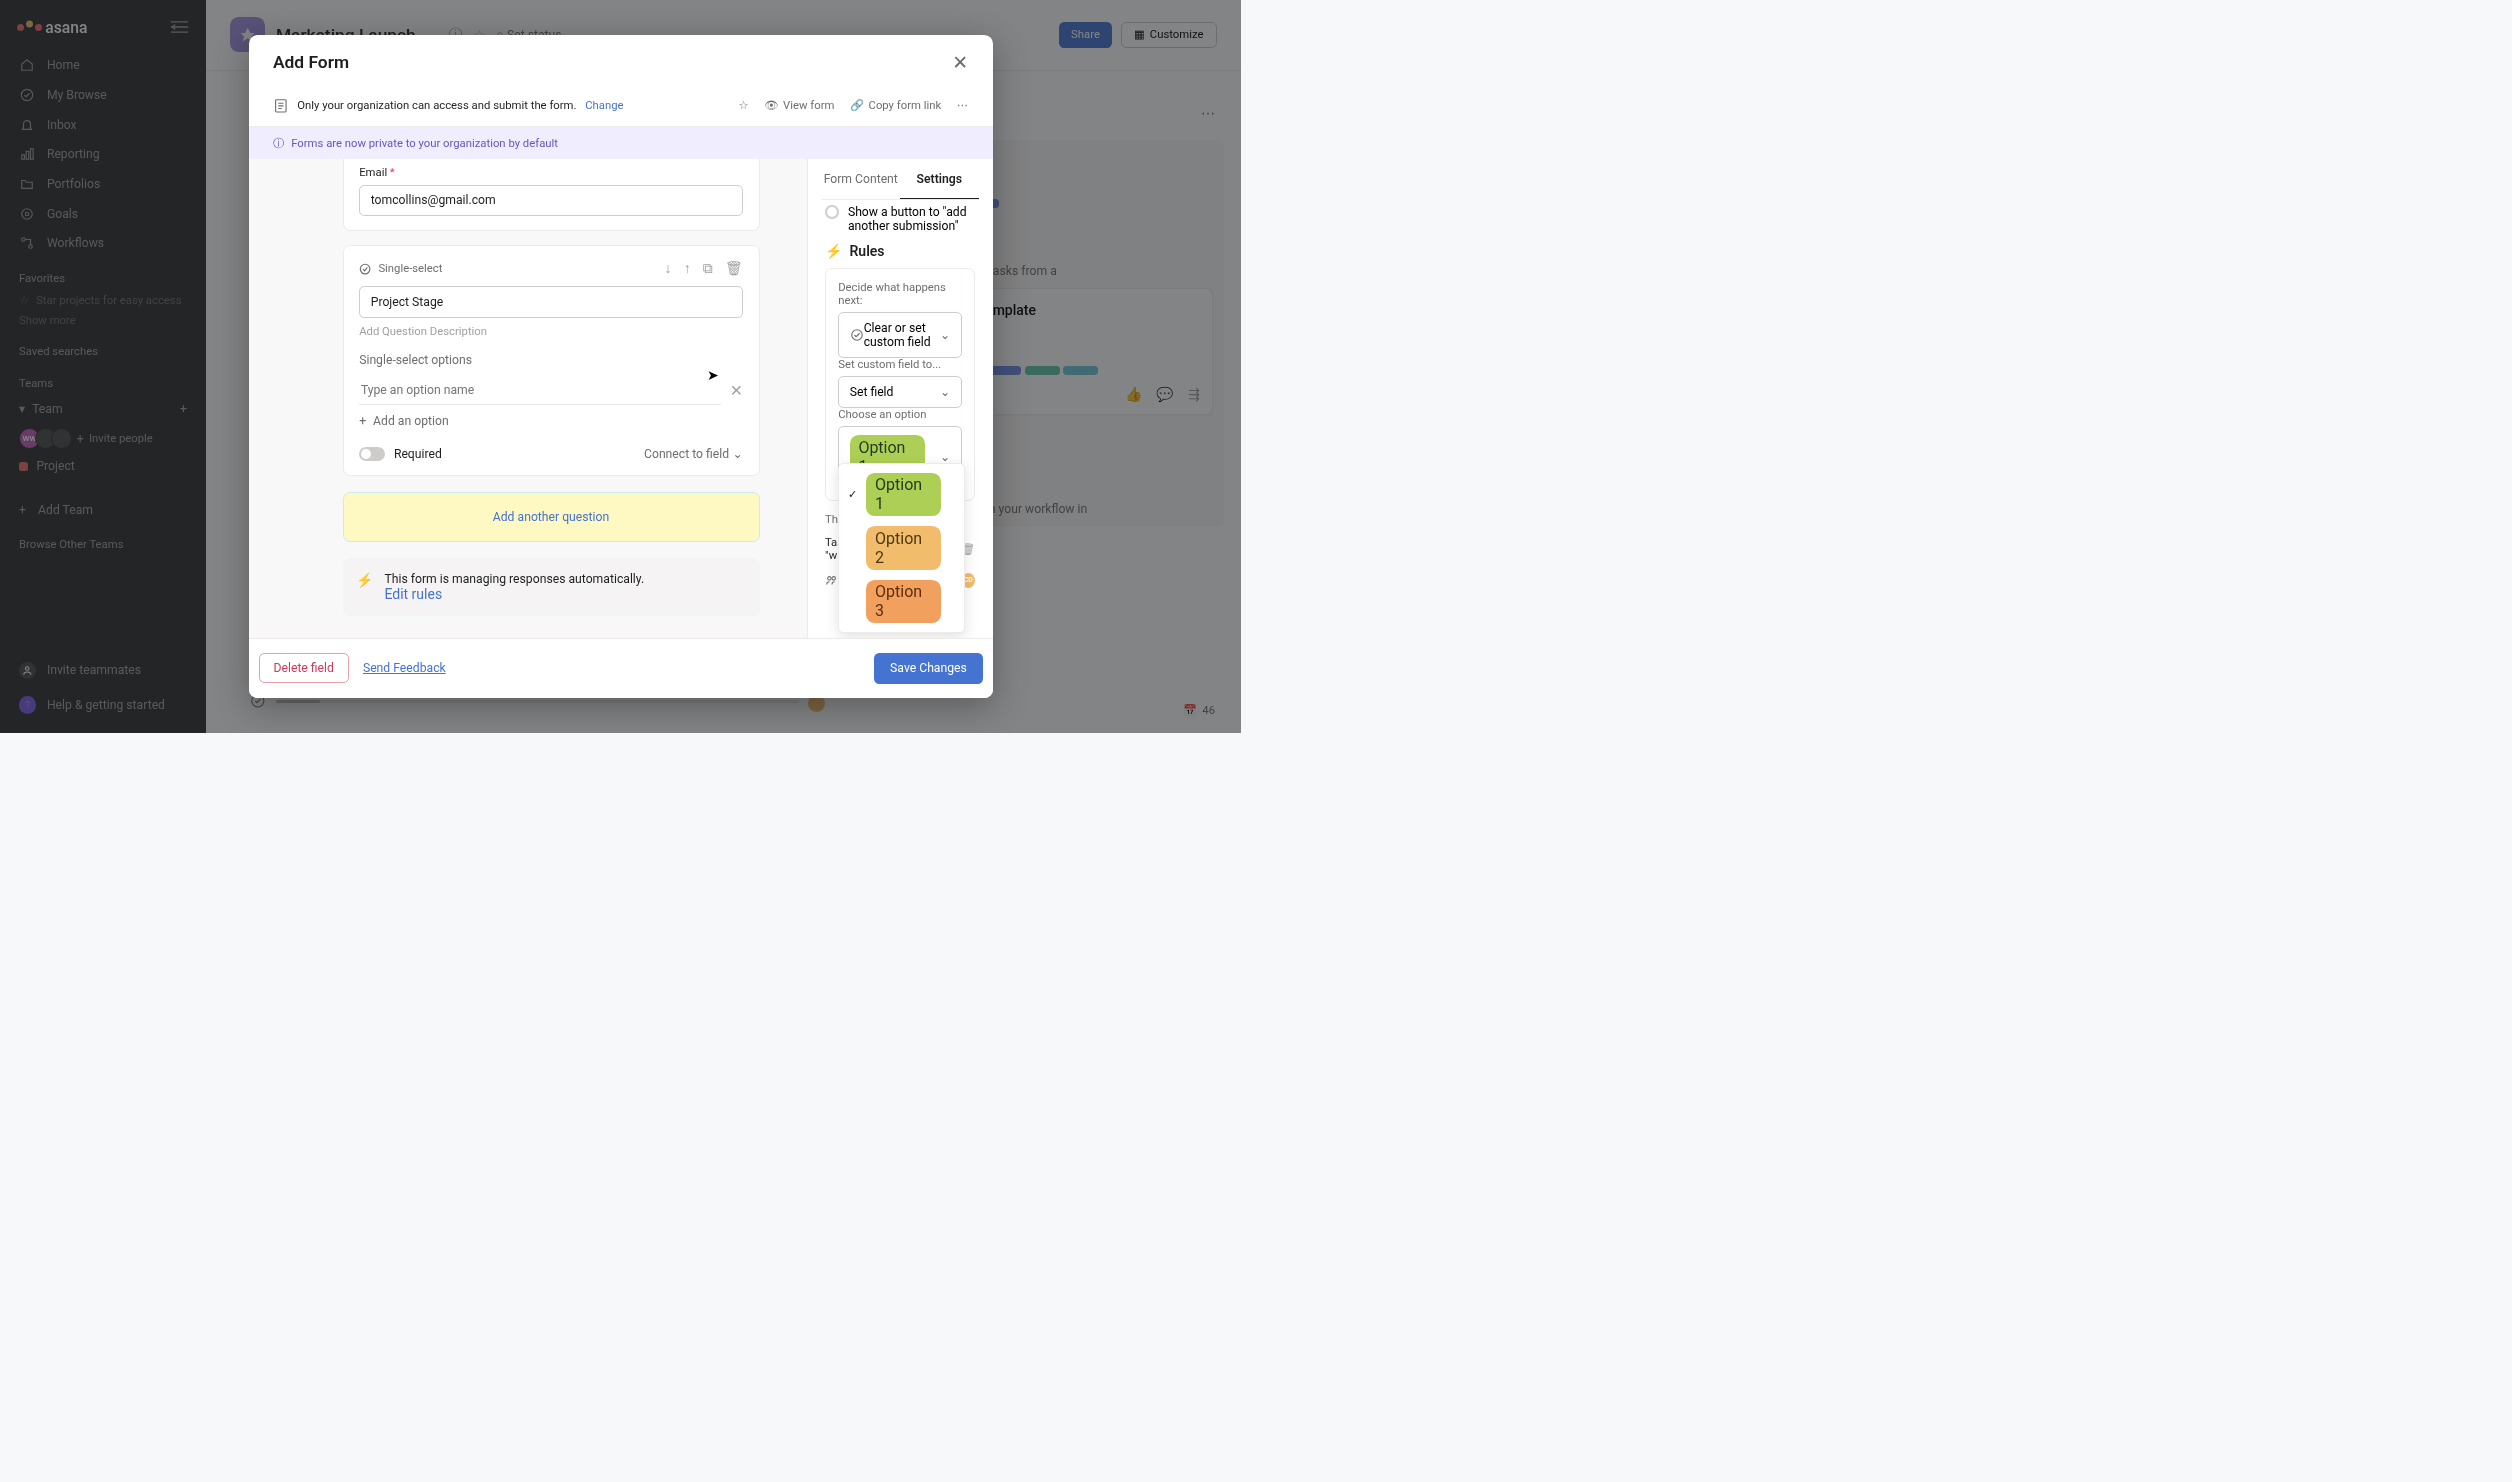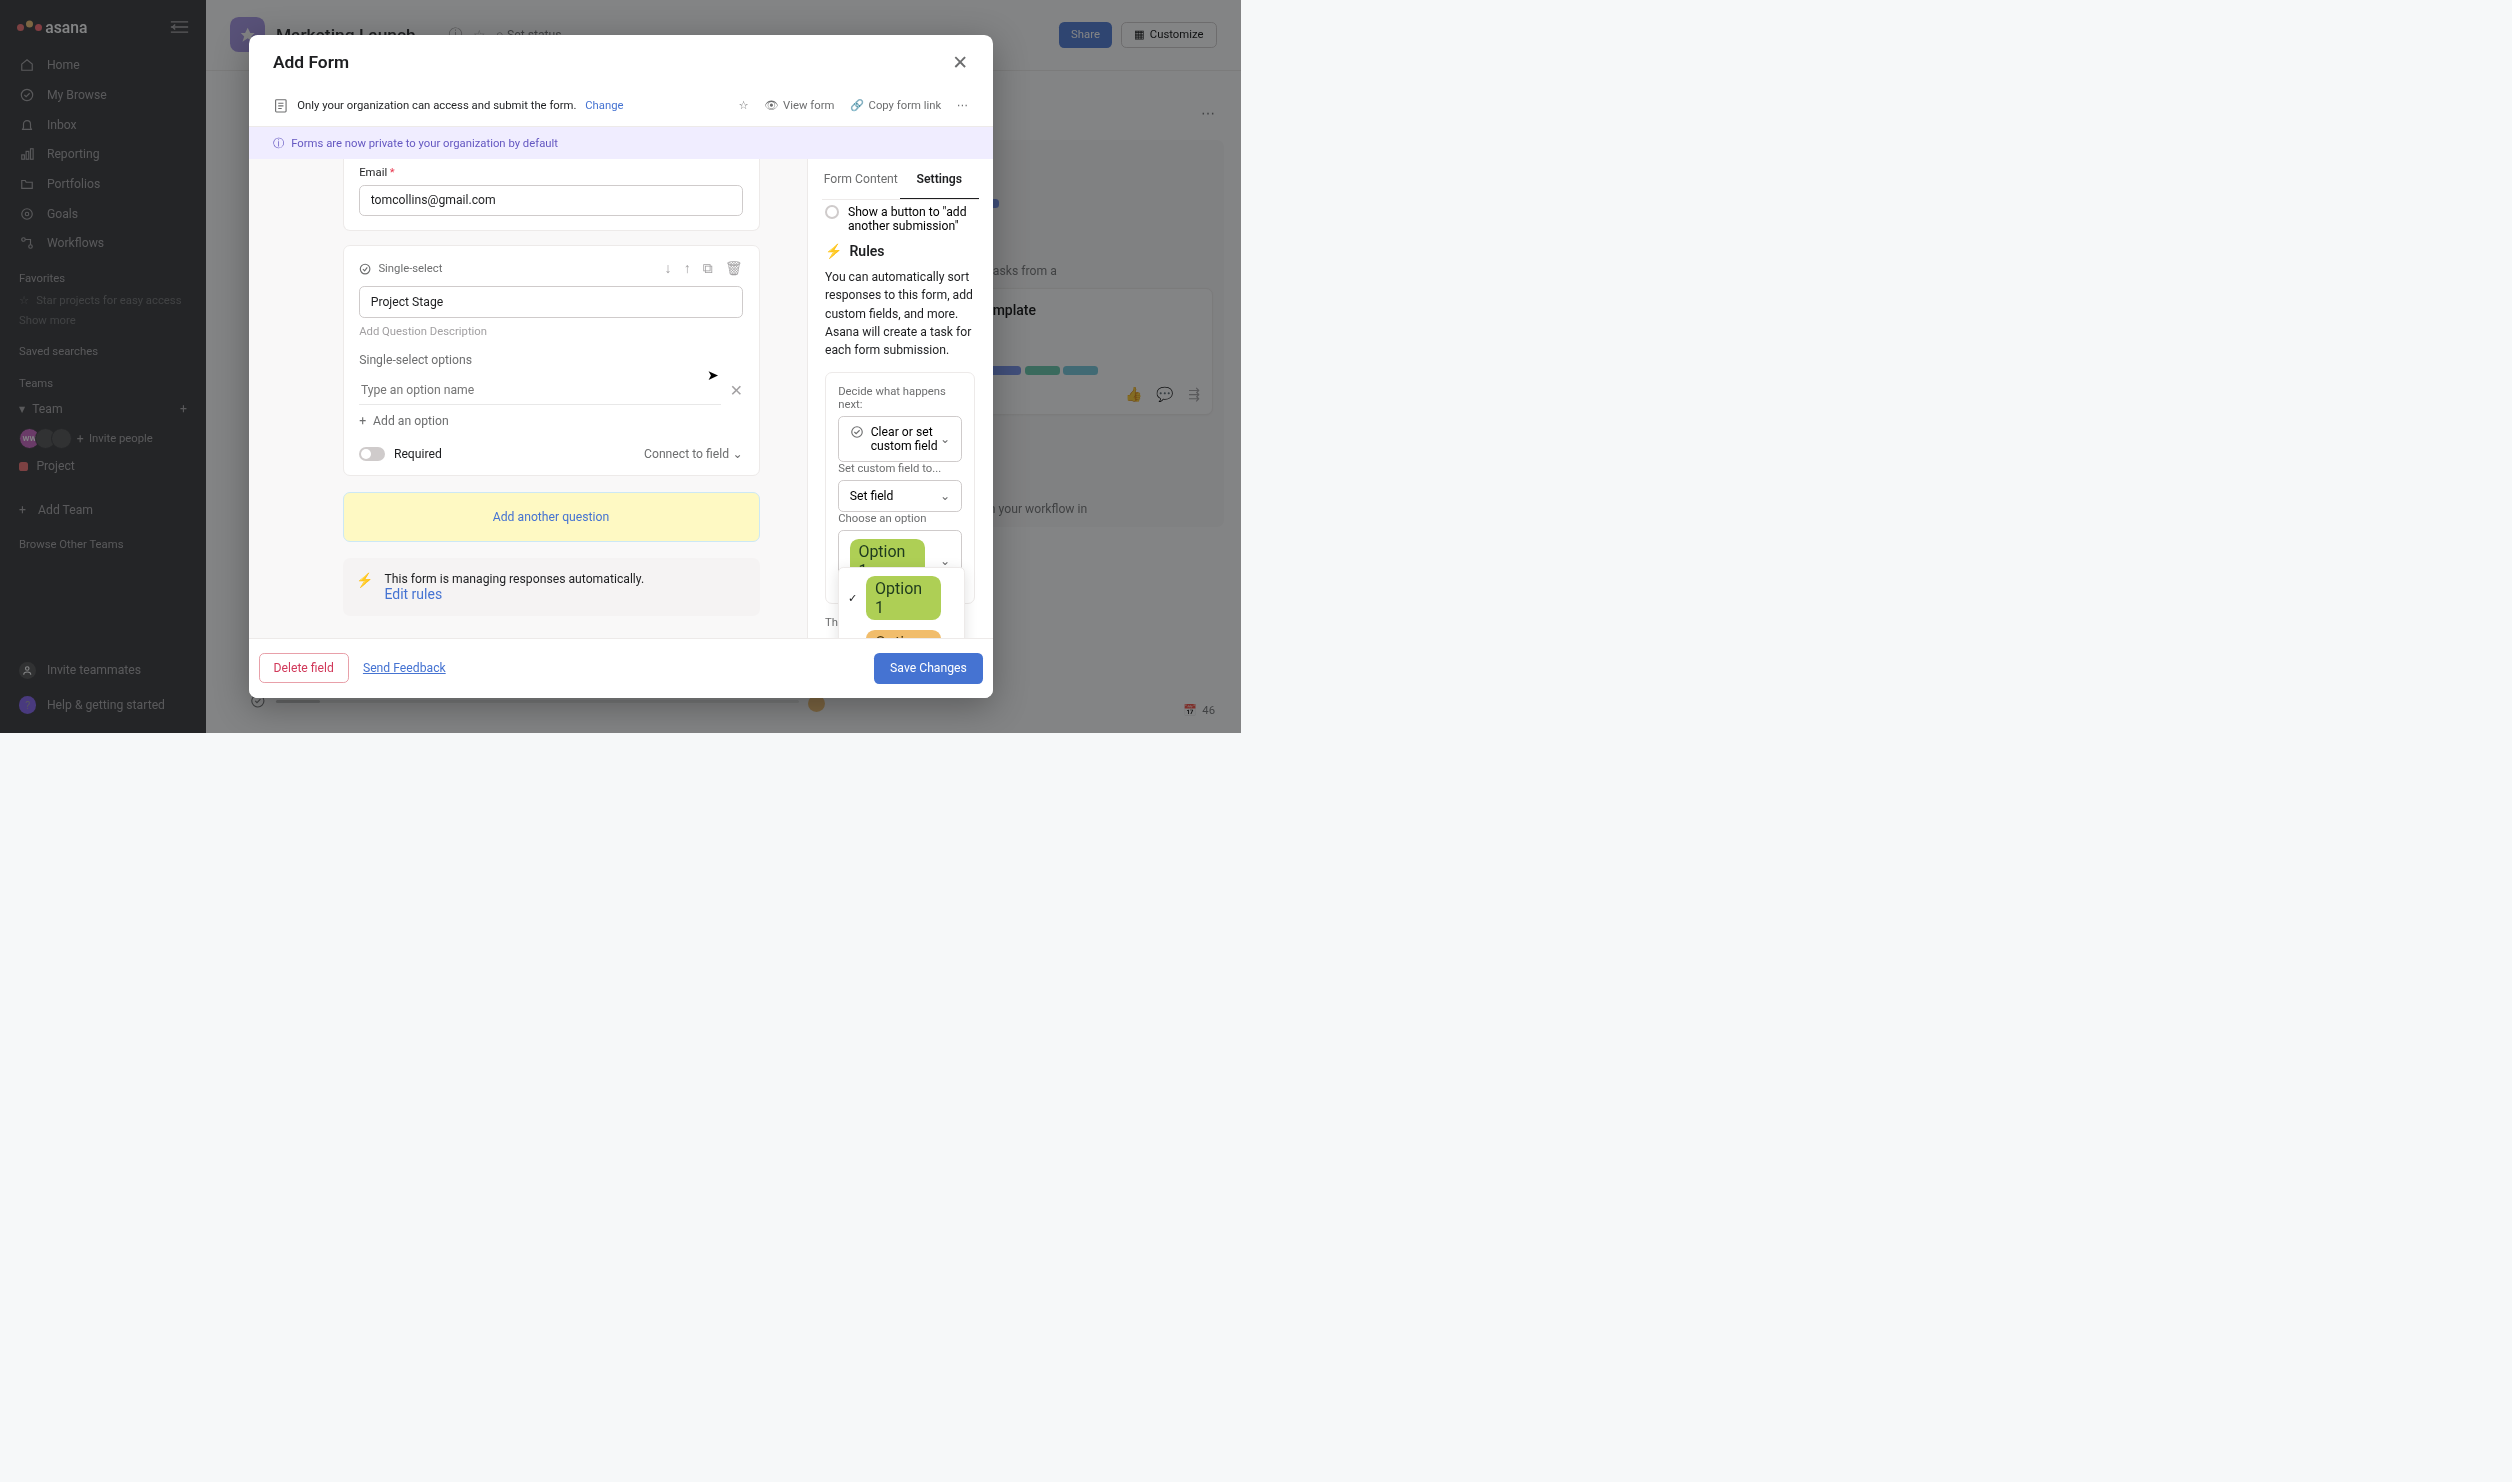--- a/index.html
+++ b/index.html
@@ -86,21 +86,21 @@
 .tabs { display: flex; border-bottom: 0.9px solid #edeae9; }
 .tab { flex: 1; text-align: center; padding: 12.2px 0; font-size: 12.2px; color: #6d6e6f; cursor: pointer; }
 .tab.active { color: #1e1f21; font-weight: 600; border-bottom: 1.7px solid #1e1f21; }
 .panel-section { padding: 5.2px 3.5px 10.5px; }
 .panel-toggle-row { display: flex; gap: 8.7px; align-items: flex-start; margin-bottom: 10.5px; }
 .rules-heading { display: flex; align-items: center; gap: 7px; font-size: 14px; font-weight: 600; color: #1e1f21; margin: 8.7px 0; }
 .rules-desc { font-size: 12.2px; color: #1e1f21; line-height: 1.5; margin-bottom: 12.2px; }
 .rules-box { border: 0.9px solid #edeae9; border-radius: 7px; padding: 12.2px; position: relative; }
 .subtle-label { font-size: 11.3px; color: #6d6e6f; margin-bottom: 5.2px; margin-top: 0; display: block; }
 .select-box { width: 100%; border: 0.9px solid #cfcbcb; border-radius: 5.2px; padding: 7.9px 10.5px; font-size: 12.2px; background: #fff; display: flex; align-items: center; justify-content: space-between; cursor: pointer; }
-.select-left { display: flex; align-items: flex-start; gap: 7px; }
+.select-left { display: flex; align-items: center; }
 .pill { display: inline-block; padding: 2.6px 8.7px; border-radius: 8.7px; font-size: 16px; margin-right: 15px;}
 .pill-green { background: #aecf55; color: #1e3a1e; }
 .pill-yellow { background: #f1bd6c; color: #4a3810; }
 .pill-orange { background: #f2a05e; color: #5b2e10; }
 .dropdown-menu { position: absolute; background: #fff; border: 0.9px solid #edeae9; border-radius: 5.2px; box-shadow: 0 3.5px 14px rgba(0,0,0,0.12); padding: 3.5px 0; width: 127px; z-index: 30; }
 .dropdown-item { padding: 5.2px 8.7px; display: flex; align-items: center; gap: 7px; font-size: 11.3px; cursor: pointer; }
 .check-mark { width: 12.2px; color: #1e1f21; }
 .task-summary { font-size: 11.3px; color: #1e1f21; margin-top: 10.5px; display: flex; align-items: center; justify-content: space-between; gap: 7px; }
 .collab-row { display: flex; align-items: center; gap: 7px; margin-top: 5.2px; }
 .collab-av { width: 15.7px; height: 15.7px; border-radius: 50%; font-size: 7px; display: flex; align-items: center; justify-content: center; color: #fff; font-weight: 600; }
@@ -407,21 +407,20 @@
         </div>
         <div class="panel-section">
           <div class="panel-toggle-row">
             <div class="toggle"></div>
             <div style="font-size:12.2px">Show a button to "add another submission"</div>
           </div>
           <div class="rules-heading">
               <span style="color:#f1bd6c">⚡</span>
               <span>Rules</span>
             </div>
-          <div class="rules-desc">You can automatically sort responses to this form, add custom fields, and more. Asana will create a task for each form submission.</div>
 
           <div class="rules-box">
             <span class="subtle-label" style="margin-top:0">Decide what happens next:</span>
             <div class="select-box">
               <div class="select-left">
                   <span>
                     <svg width="14" height="14" viewBox="0 0 16 16" fill="none" stroke="#6d6e6f" stroke-width="1.3">
                       <circle cx="8" cy="8" r="6"></circle>
                       <path d="M5 8l2 2 4-4"></path>
                     </svg>

